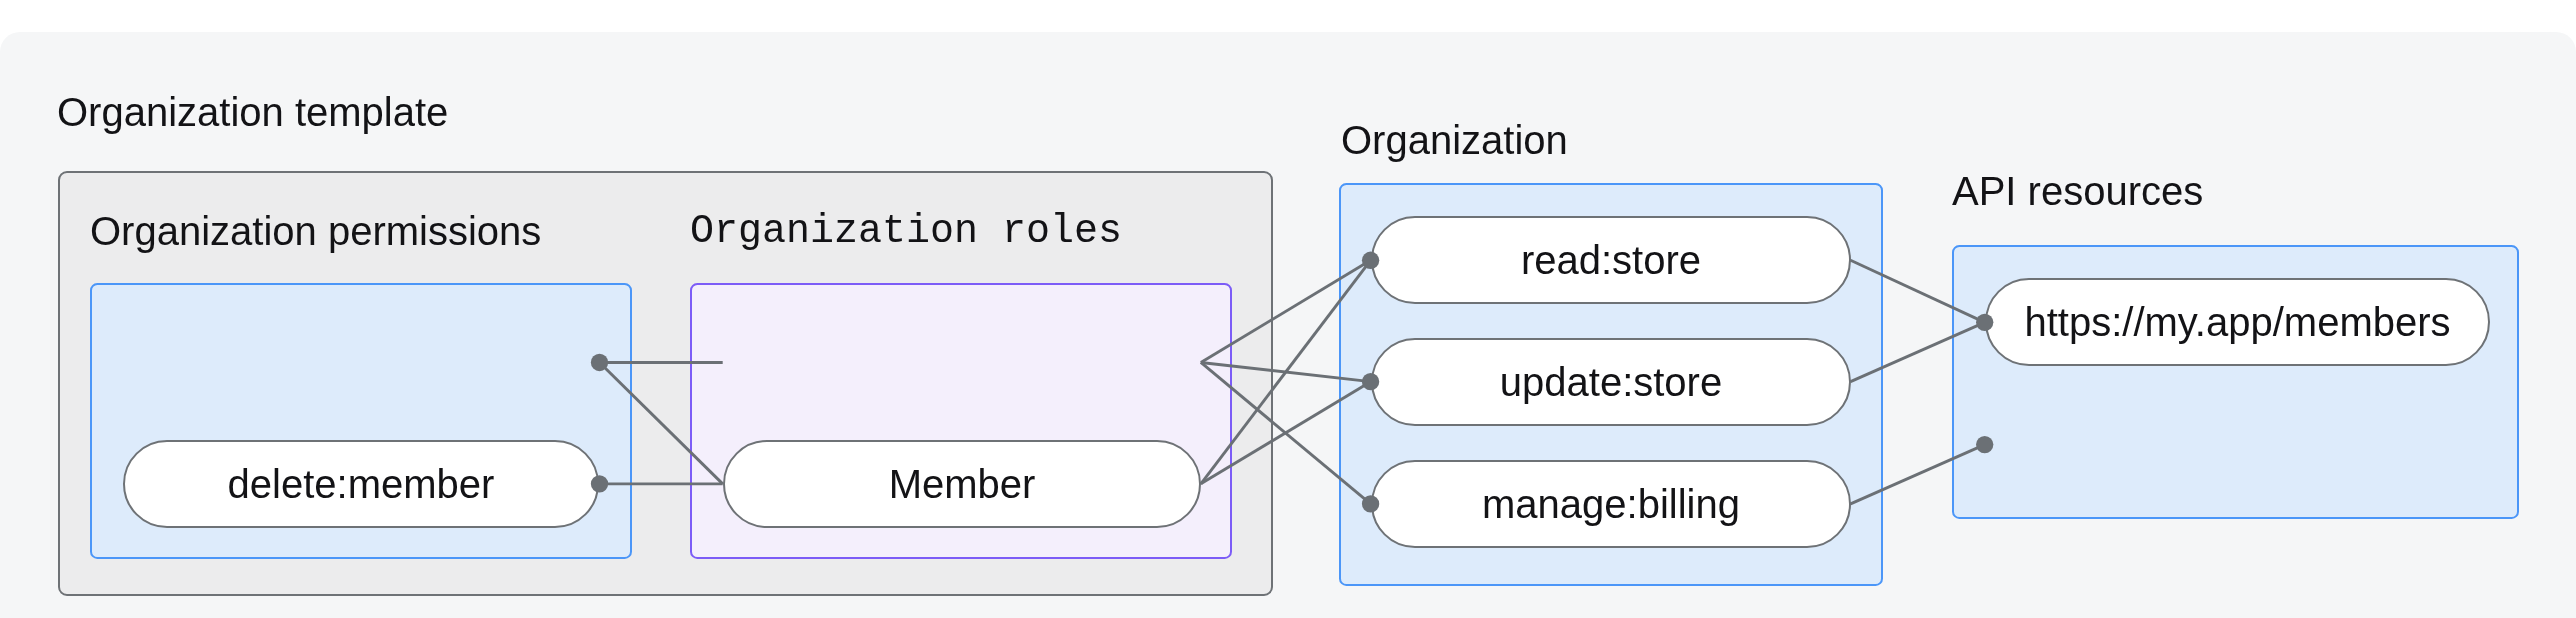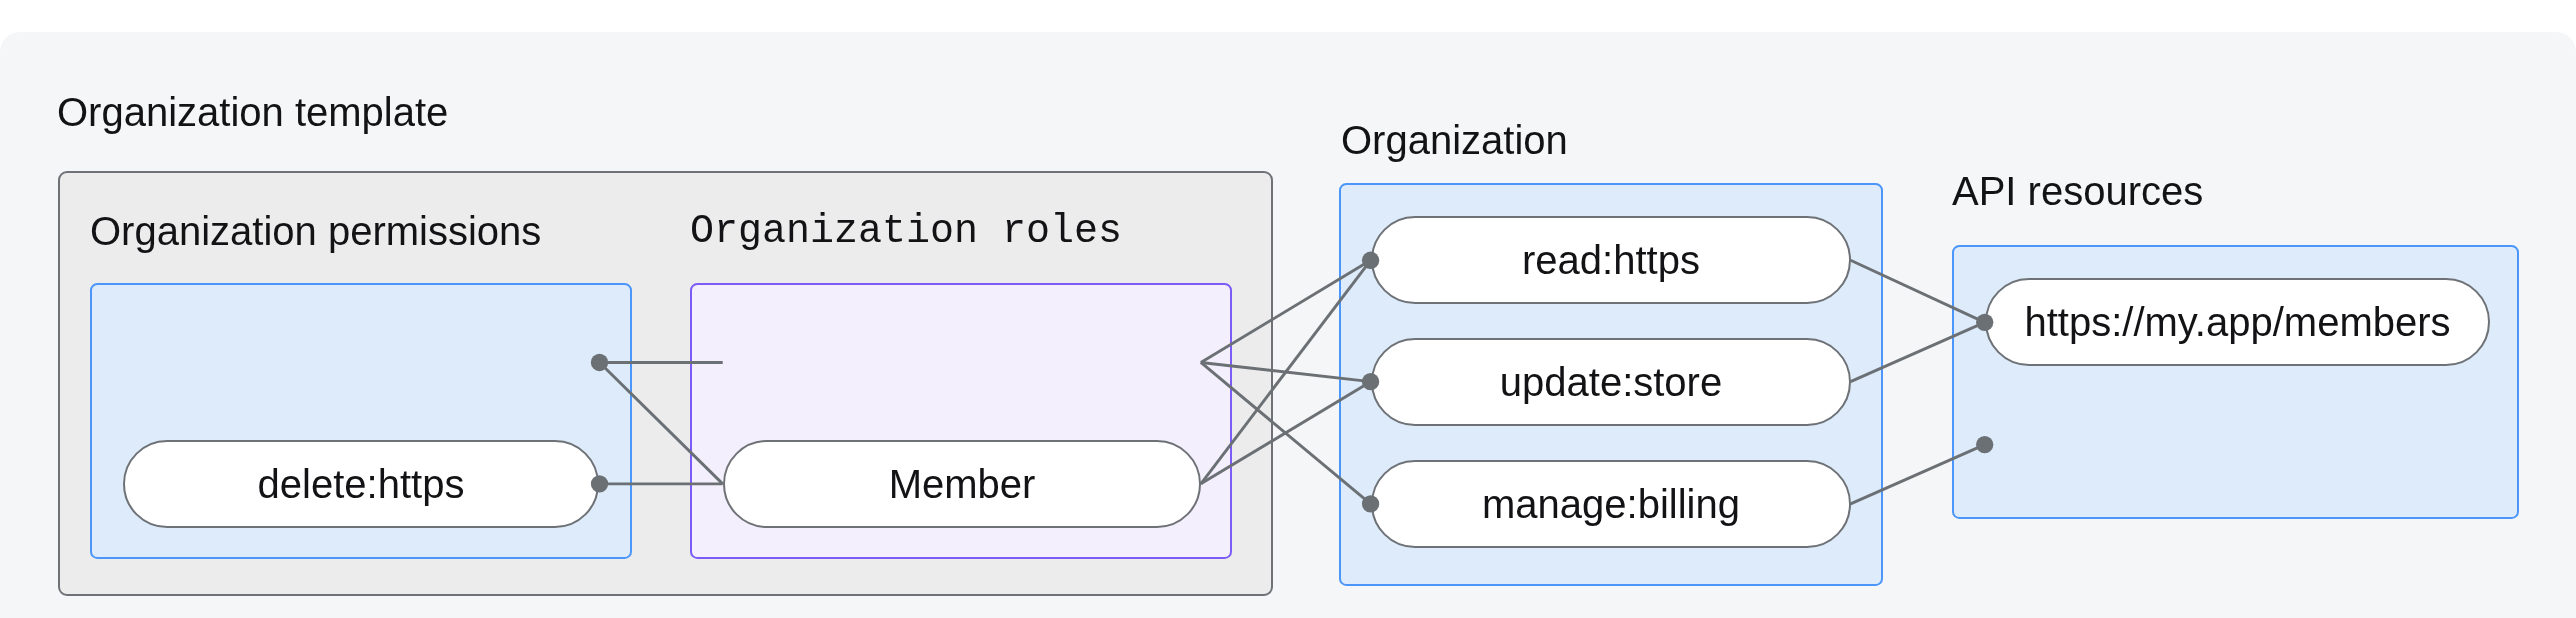--- a/index.html
+++ b/index.html
@@ -95,23 +95,23 @@
   <div class="section-label label-org-permissions">Organization permissions</div>
   <div class="section-label label-org-roles">Organization roles</div>
   <div class="section-label label-permissions">Organization</div>
   <div class="section-label label-api-resources">API resources</div>
 
   <div class="group-box blue-box box-org-permissions"></div>
   <div class="group-box purple-box box-org-roles"></div>
   <div class="group-box blue-box box-permissions"></div>
   <div class="group-box blue-box box-api-resources"></div>
 
-  <div class="pill pill-delete">delete:https</div>
+  <div class="pill pill-delete">delete:member</div>
   <div class="pill pill-member">Member</div>
-  <div class="pill pill-read">read:https</div>
+  <div class="pill pill-read">read:store</div>
   <div class="pill pill-update">update:store</div>
   <div class="pill pill-manage">manage:billing</div>
   <div class="pill pill-members-api">https://my.app/members</div>
 
   <svg class="overlay" viewBox="0 0 2823 678" xmlns="http://www.w3.org/2000/svg">
       <line x1="657" y1="362" x2="792" y2="362" stroke="#6B7075" stroke-width="3.2"></line>
       <line x1="657" y1="362" x2="792" y2="495" stroke="#6B7075" stroke-width="3.2"></line>
       <line x1="657" y1="495" x2="792" y2="495" stroke="#6B7075" stroke-width="3.2"></line>
       <line x1="1316" y1="362" x2="1502" y2="250" stroke="#6B7075" stroke-width="3.2"></line>
       <line x1="1316" y1="362" x2="1502" y2="383" stroke="#6B7075" stroke-width="3.2"></line>

